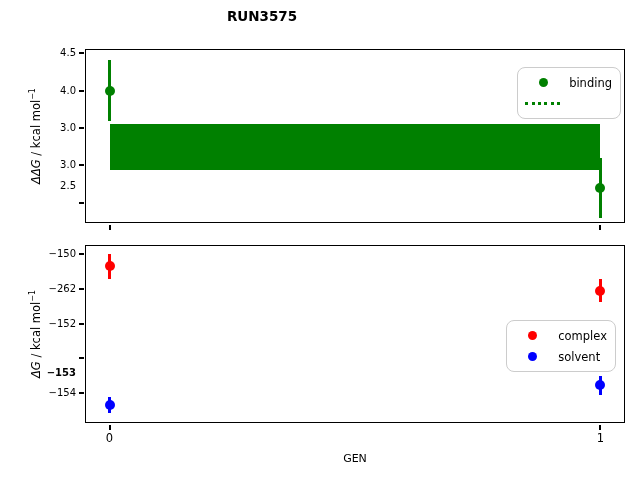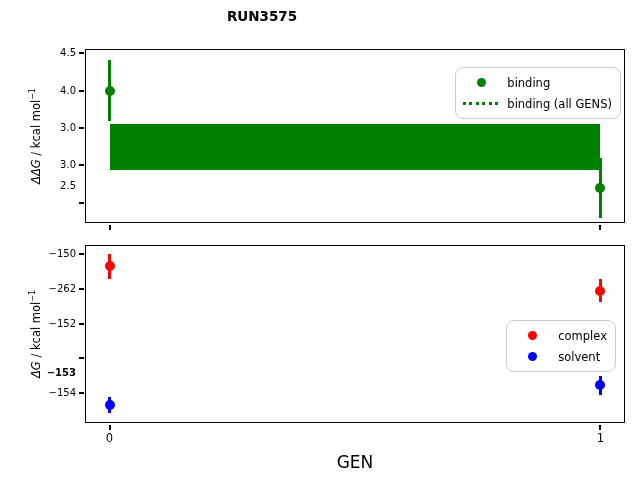--- a/index.html
+++ b/index.html
@@ -42,21 +42,21 @@
   .ylabel {
     position: absolute; left: -60px;
     transform: rotate(-90deg); transform-origin: left top;
     text-align: center; font-size: 11.5px; height: 15px; line-height: 15px;
     white-space: nowrap;
   }
   .ylabel .mi { font-style: italic; }
   .ylabel sup { font-size: 8px; }
   .xlabel {
     position: absolute; left: 0; top: calc(100% + 29px); width: 100%;
-    text-align: center; font-size: 17px;
+    text-align: center; font-size: 11px;
   }
 
   .legend {
     position: absolute;
     background: rgba(255,255,255,0.92);
     border: 1px solid #cccccc;
     border-radius: 8px;
     padding: 4px 8px 4px 6px;
     font-size: 11.5px;
     z-index: 5;
@@ -83,21 +83,20 @@
       <div class="lg-row">
         <span class="lg-sym">
             <span class="lg-dot" style="background: rgb(0, 128, 0);"></span>
           </span>
         <span class="lg-label">binding</span>
       </div>
       <div class="lg-row">
         <span class="lg-sym">
             <span class="lg-dotline" style="background: repeating-linear-gradient(90deg, rgb(0, 128, 0) 0px, rgb(0, 128, 0) 3px, transparent 3px, transparent 6.5px);"></span>
           </span>
-        <span class="lg-label">binding (all GENS)</span>
       </div>
     </div>
   <div class="band" style="left: 24.5455px; top: 75.4249px; width: 490.909px; height: 45.5536px; background: rgb(0, 128, 0);"></div>
       <div class="tick-y" style="top: 3.48069px;"></div>
       <div class="ytick-label" style="top: -2.51931px;">4.5</div>
       <div class="tick-y" style="top: 40.8197px;"></div>
       <div class="ytick-label" style="top: 34.8197px;">4.0</div>
       <div class="tick-y" style="top: 78.1588px;"></div>
       <div class="ytick-label" style="top: 72.1588px;">3.0</div>
       <div class="tick-y" style="top: 115.498px;"></div>

